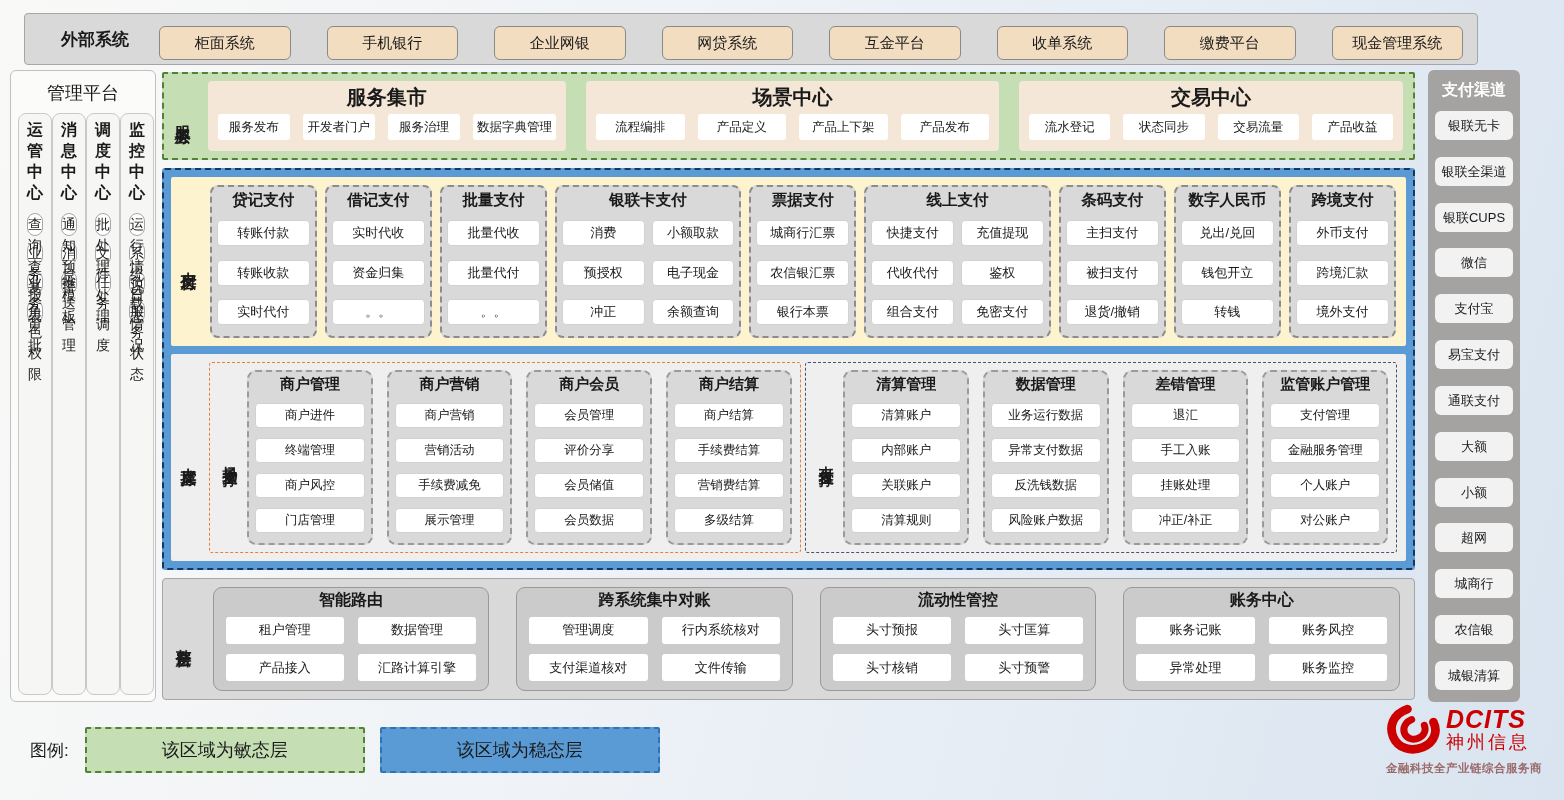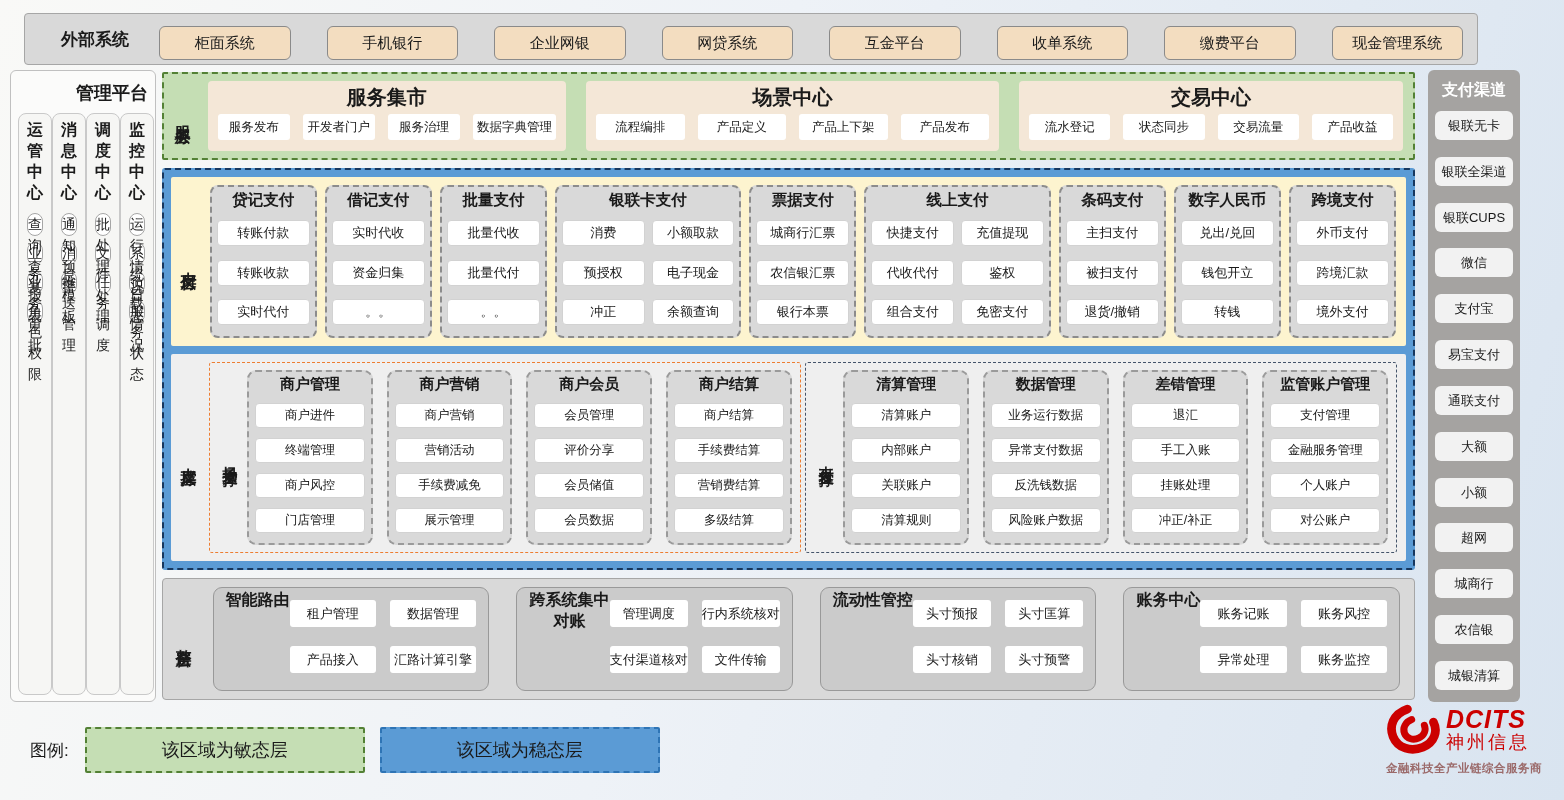--- a/index.html
+++ b/index.html
@@ -25,21 +25,21 @@
     flex: 1; height: 34px; line-height: 32px; text-align: center;
     background: #f3ddc0; border: 1px solid #8a8a8a; border-radius: 6px;
     font-size: 15px; white-space: nowrap;
   }
   
   .left-sidebar {
     position: absolute; left: 10px; top: 70px; width: 146px; height: 632px;
     background: #fbfbfa; border: 1.5px solid #c0c0c0; border-radius: 6px;
     display: flex; flex-direction: column; padding: 6px 7px;
   }
-  .ls-title { text-align: right; font-size: 18px; font-weight: 700; padding: 4px 0 2px; }
+  .ls-title { text-align: center; font-size: 18px; font-weight: 400; padding: 4px 0 2px; }
   .ls-groups { flex: 1; display: flex; flex-direction: row; justify-content: space-between; padding-top: 6px; }
   .ls-group {
     border: 1.5px solid #c9c9c9; border-radius: 8px; background: #f6f6f4;
     padding: 4px 5px 8px;
   }
   .ls-group-title { text-align: center; font-size: 16px; font-weight: 700; padding: 2px 0 3px; }
   .ls-btn {
     background: #ffffff; border: 1px solid #a6a6a6; border-radius: 9px;
     height: 23px; line-height: 21px; text-align: center; font-size: 14px;
     margin: 6px 3px 0;
@@ -106,21 +106,21 @@
   .sup-items .pay-btn { font-size: 12.5px; }
   
   .integration-layer {
     position: absolute; left: 162px; top: 578px; width: 1253px; height: 122px;
     background: #d9d9d9; border: 1.5px solid #a6a6a6; border-radius: 4px; display: flex;
   }
   .integration-layer > .v-label { font-size: 16px; margin-left: 12px; }
   .integration-groups { flex: 1; display: flex; gap: 27px; margin: 8px 14px 8px 20px; }
   .int-group {
     flex: 1; background: #cbcbcb; border: 1.5px solid #999999; border-radius: 9px;
-    padding: 2px 12px 7px; display: flex; flex-direction: row;
+    padding: 2px 12px 7px; display: flex; flex-direction: column;
   }
   .int-title { text-align: center; font-size: 16px; font-weight: 700; height: 25px; }
   .int-items { flex: 1; display: grid; grid-template-columns: 1fr 1fr; grid-auto-rows: 27px; gap: 9px 14px; align-content: space-evenly; }
   .int-btn {
     background: #ffffff; border-radius: 3px; font-size: 13px;
     display: flex; align-items: center; justify-content: center; white-space: nowrap;
   }
   
   .right-sidebar {
     position: absolute; left: 1428px; top: 70px; width: 92px; height: 632px;

